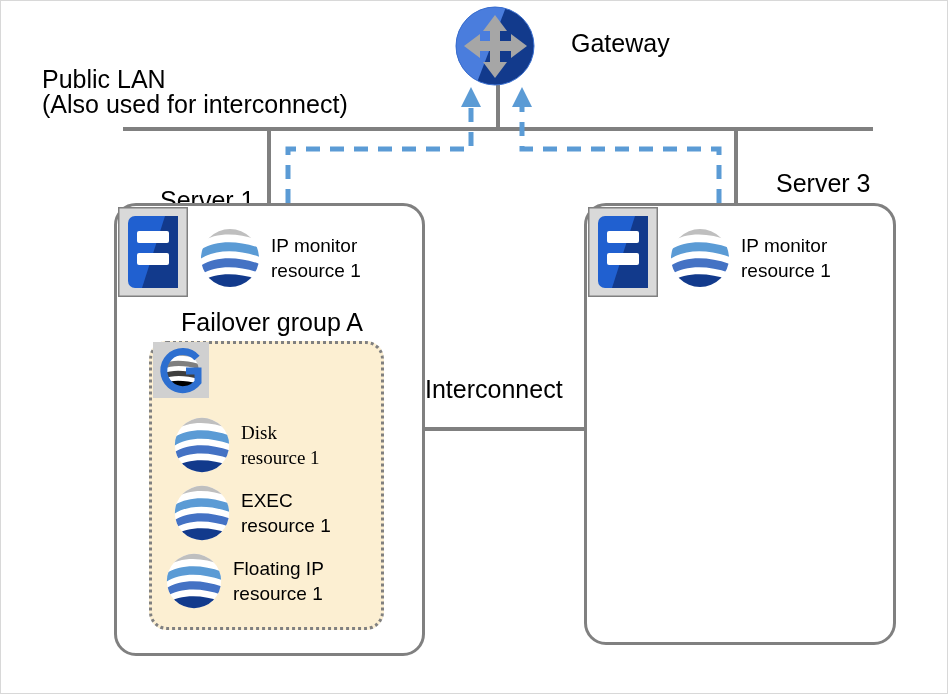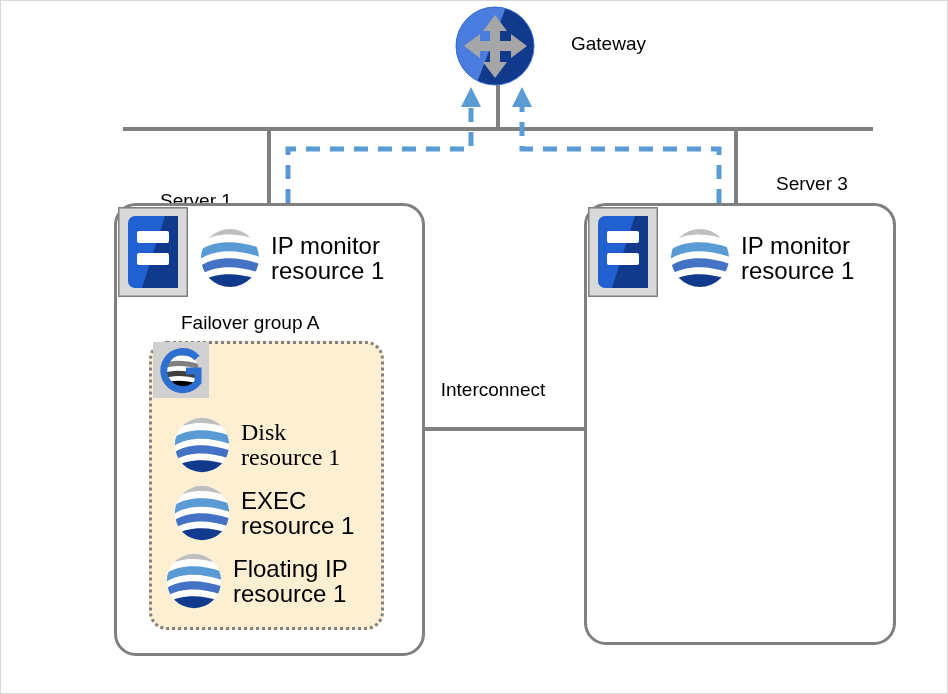--- a/index.html
+++ b/index.html
@@ -17,21 +17,21 @@
     background: #ffffff;
     border: 1px solid #d8d8d8;
     box-sizing: border-box;
     overflow: hidden;
   }
   .abs { position: absolute; }
 
   
   .label {
     color: #000000;
-    font-size: 19px;
+    font-size: 25px;
     line-height: 25px;
     white-space: pre;
   }
 
   
   .server-box {
     border: 3px solid #808080;
     border-radius: 22px;
     background: #ffffff;
     box-sizing: border-box;
@@ -44,21 +44,21 @@
     background: #fcefd2;
     box-sizing: border-box;
   }
 
   
   .icon-svg { display: block; }
 
   .res-row { display: flex; align-items: center; }
   .res-text {
     color: #000000;
-    font-size: 24px;
+    font-size: 19px;
     line-height: 25px;
     white-space: pre;
     margin-left: 10px;
   }
 </style>
 </head>
 <body>
 
 <div id="canvas">
 
@@ -95,20 +95,24 @@
       <polygon points="494,77 482,61 489,61 489,43 499,43 499,61 506,61" fill="#a6a6a6"></polygon>
 
       <polygon points="463,45 479,33 479,40 497,40 497,50 479,50 479,57" fill="#a6a6a6"></polygon>
 
       <polygon points="526,45 510,33 510,40 492,40 492,50 510,50 510,57" fill="#a6a6a6"></polygon>
     </g>
   </svg>
 
   <div class="abs label" style="left:570px; top:30px;">Gateway</div>
 
+  <div class="abs" style="left:41px; top:66px;">
+    <div class="label">Public LAN</div>
+    <div class="label">(Also used for interconnect)</div>
+  </div>
 
   <div class="abs label" style="left:159px; top:170px;margin-top:17px;">Server 1</div>
 
   <div class="abs label" style="left:775px; top:170px;">Server 3</div>
 
   <div class="abs" style="left:424px; top:376px; width:136px; text-align:center;">
     <div class="label">Interconnect</div>
   </div>
 
   <div class="abs server-box" style="left:113px; top:202px; width:311px; height:453px;"></div>

